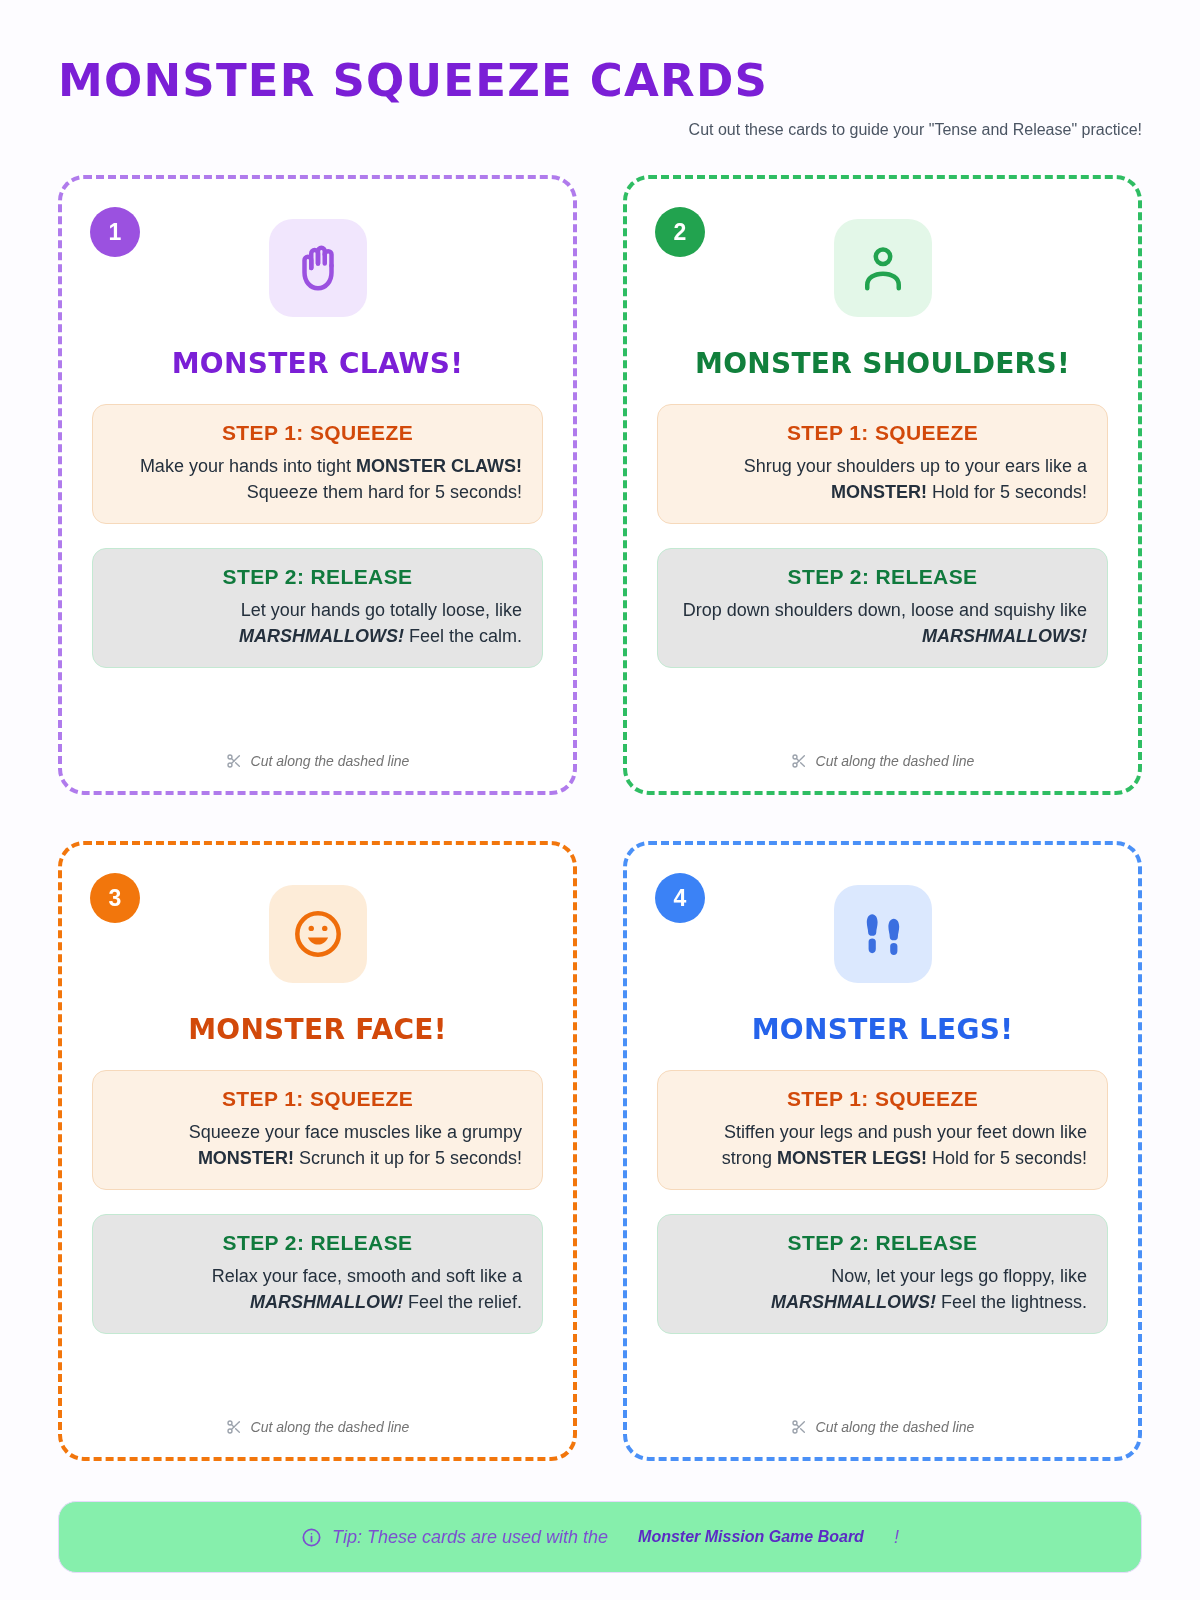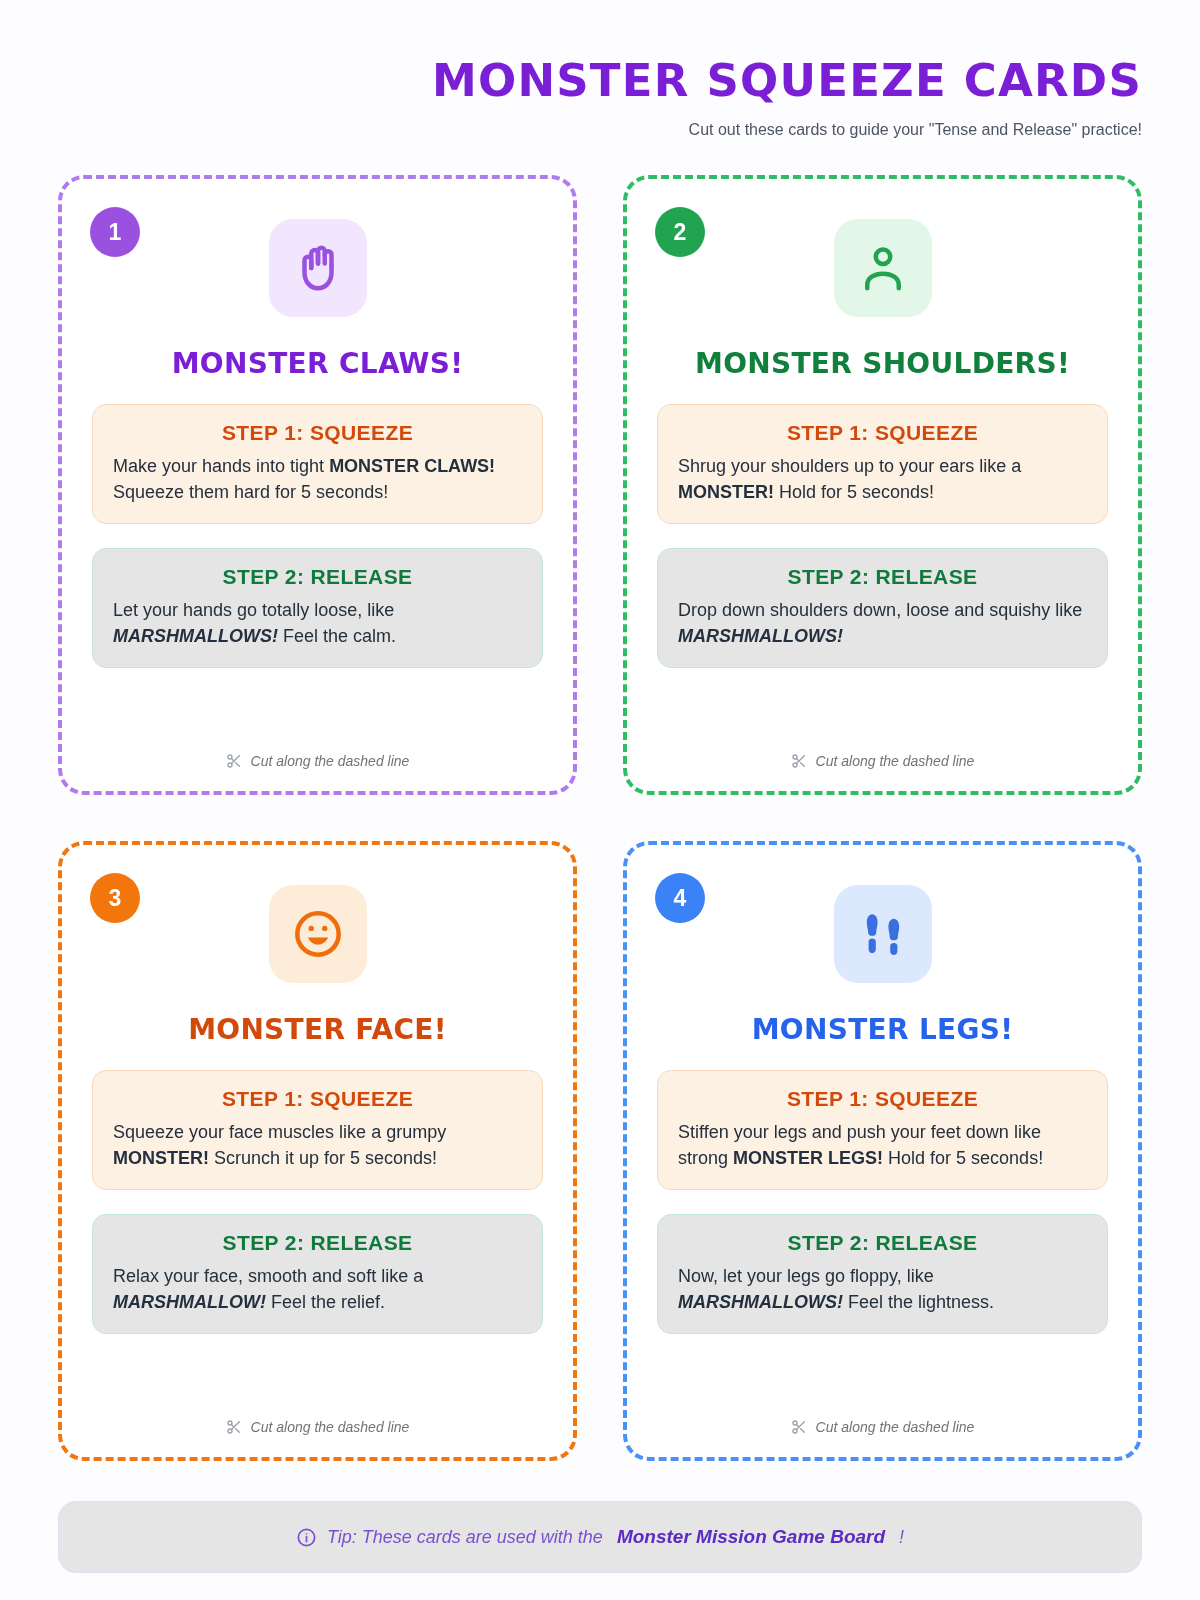--- a/index.html
+++ b/index.html
@@ -8,21 +8,21 @@
     width: 1200px; height: 1600px;
     background: #fdfcff;
     font-family: "Liberation Sans", sans-serif;
   }
   .page {
     width: 1200px; height: 1600px;
     padding: 42px 58px 0 58px;
     position: relative;
   }
   .title {
-    text-align: right;
+    text-align: left;
     font-size: 45px;
     font-weight: bold;
     letter-spacing: 1.2px;
     color: #7b1fd6;
     margin: 12px 0 0 0;
     font-family: "DejaVu Sans", sans-serif;
   }
   .subtitle {
     text-align: right;
     font-size: 16px;
@@ -88,61 +88,61 @@
   .step-label {
     text-align: center;
     font-size: 21px;
     font-weight: bold;
     letter-spacing: 0.4px;
     margin-bottom: 8px;
   }
   .step.squeeze .step-label { color: #d2490a; }
   .step.release .step-label { color: #107a3d; }
   .step-text {
-    text-align: left;
+    text-align: right;
     font-size: 18px;
     line-height: 1.45;
     color: #24303d;
   }
   .step-text b { font-weight: bold; }
   .step-text i { font-style: italic; font-weight: bold; }
   .cut-note {
     margin-top: auto;
     padding-top: 26px;
     text-align: center;
     font-size: 14px;
     font-style: italic;
     color: #737373;
     display: flex;
     align-items: center;
     justify-content: center;
     gap: 9px;
   }
   .footer {
     margin-top: 40px;
-    background: #e5e5e5;
+    background: #86efac;
     border: 1px solid #e6dafb;
     border-radius: 18px;
     height: 72px;
     display: flex;
     align-items: center;
     justify-content: center;
     gap: 10px;
   }
   .footer-text {
     font-size: 18px;
     font-style: italic;
     color: #7b4fd0;
   }
   .footer-strong {
-    font-size: 19px;
+    font-size: 16px;
     font-style: italic;
     font-weight: bold;
     color: #5b2bc4;
-    margin: 0 4px;
+    margin: 0 20px;
   }
   .info-icon { display: flex; align-items: center; }
 </style>
 </head>
 <body>
 
 <div class="page">
 
   <h1 class="title">MONSTER SQUEEZE CARDS</h1>
   <p class="subtitle">Cut out these cards to guide your "Tense and Release" practice!</p>

